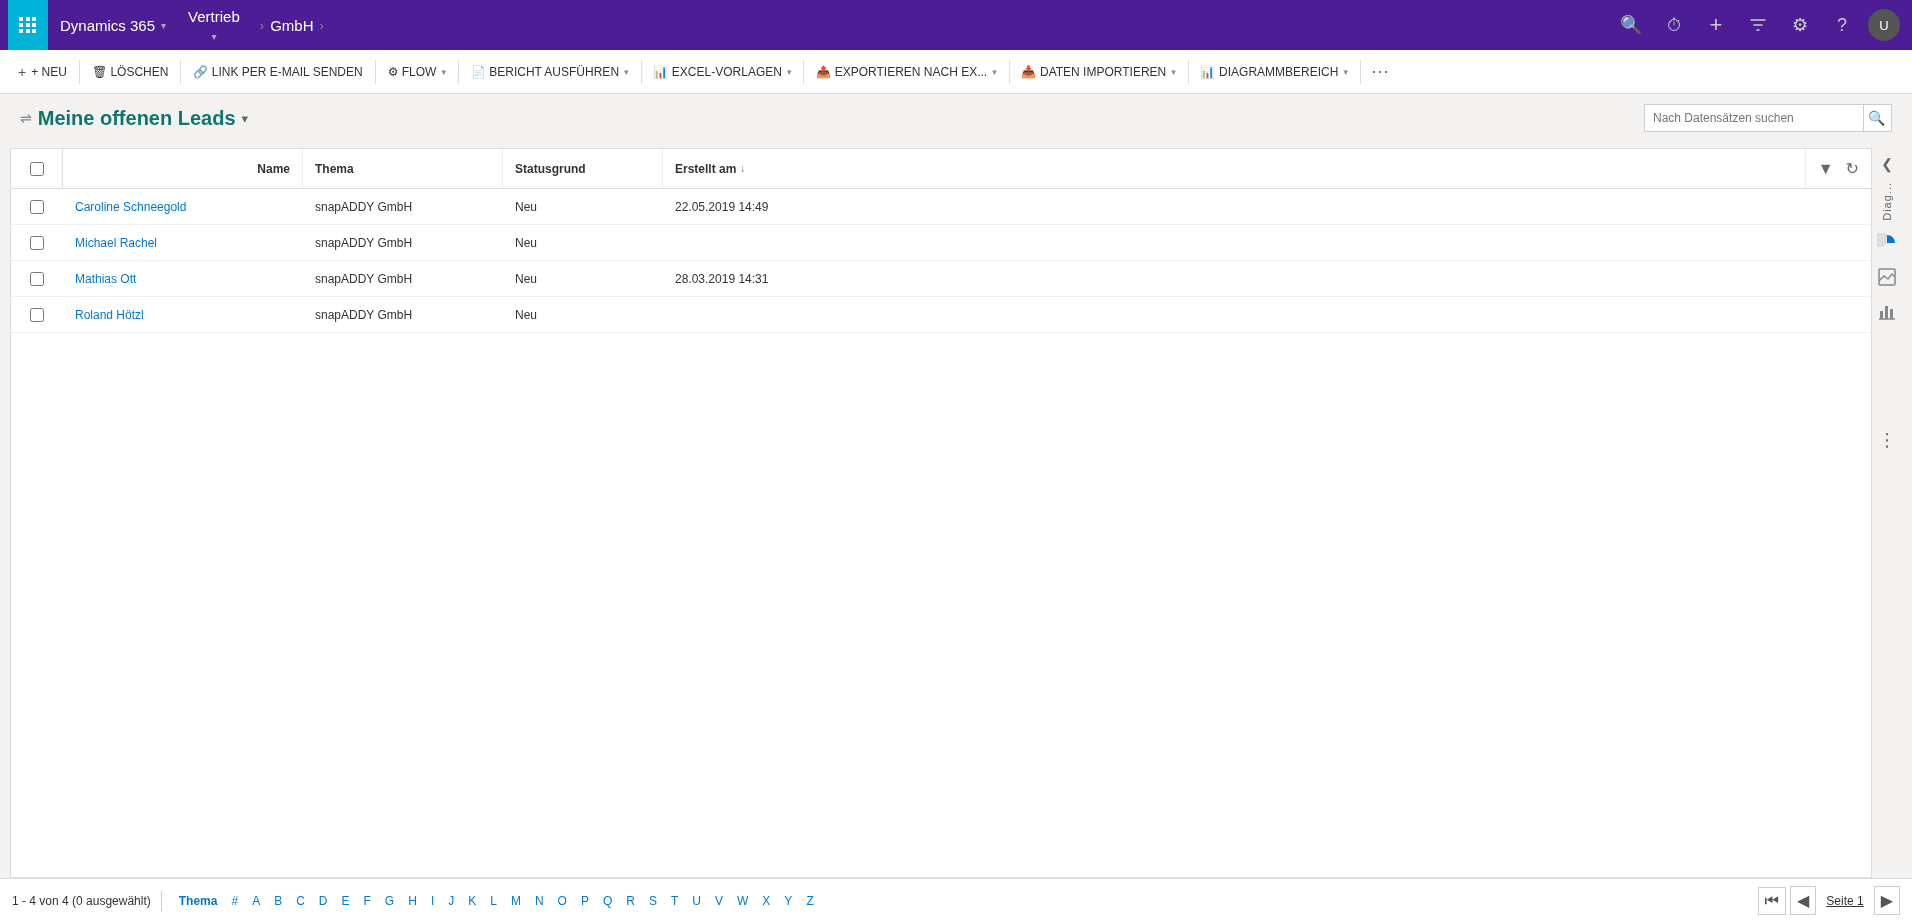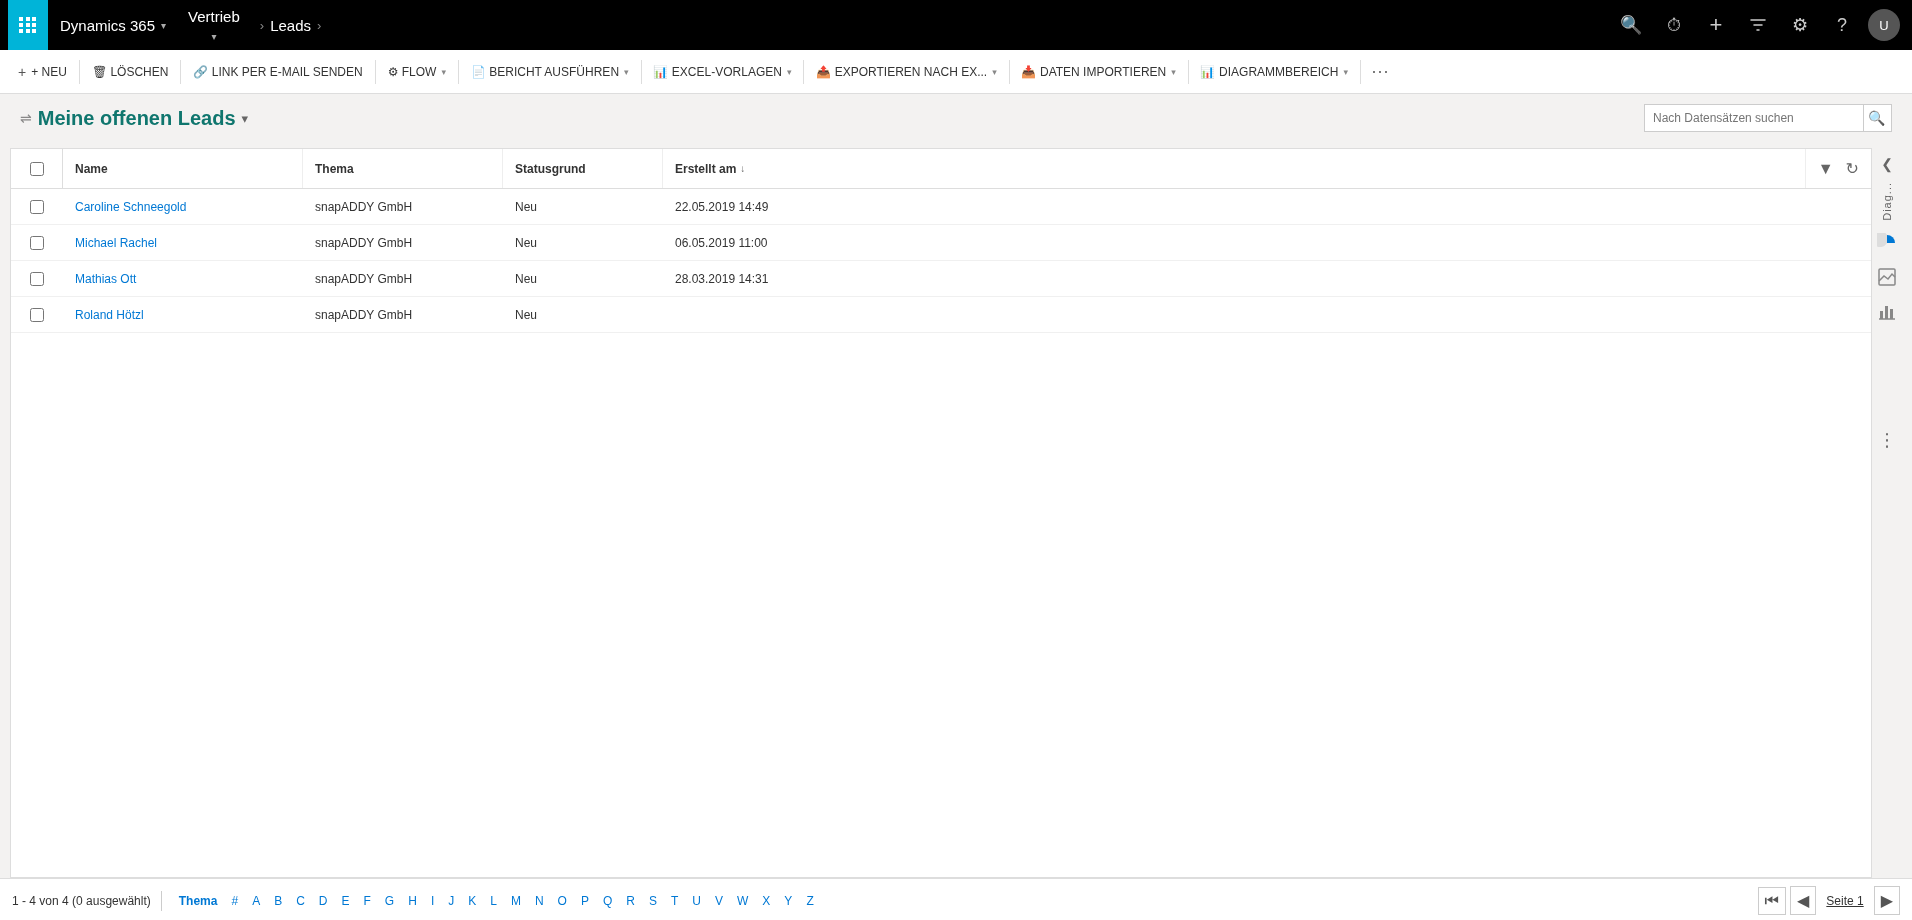--- a/index.html
+++ b/index.html
@@ -2,21 +2,21 @@
 <html><head>
   <meta charset="utf-8">
   <style>
     * { box-sizing: border-box; margin: 0; padding: 0; }
     body { font-family: 'Segoe UI', Arial, sans-serif; font-size: 13px; background: #f3f2f1; overflow: hidden; }
 
     
     .top-nav {
       display: flex;
       align-items: center;
-      background: #000000;
+      background: #4c1d95;
       color: #fff;
       height: 50px;
       padding: 0 8px;
       gap: 0;
     }
     .nav-apps-btn {
       display: flex; align-items: center; justify-content: center;
       width: 40px; height: 50px;
       background: #00b4d8;
       cursor: pointer;
@@ -131,21 +131,21 @@
       width: 52px; display: flex; align-items: center; justify-content: center; flex-shrink: 0;
       border-right: 1px solid #ddd; height: 100%;
     }
     .th-checkbox { width: 14px; height: 14px; cursor: pointer; }
     .th-col {
       display: flex; align-items: center; gap: 4px;
       padding: 0 12px; height: 100%; cursor: pointer;
       color: #333; font-size: 12px; font-weight: 600;
       border-right: 1px solid #eee;
     }
-    .th-col-name { width: 240px; flex-shrink: 0; }
+    .th-col-name { width: 240px; flex-shrink: 0; justify-content: flex-end; }
     .th-col-thema { width: 200px; flex-shrink: 0; }
     .th-col-status { width: 160px; flex-shrink: 0; }
     .th-col-erstellt { flex: 1; }
     .th-sort-icon { font-size: 10px; color: #666; }
     .th-actions {
       display: flex; align-items: center; gap: 4px;
       padding: 0 8px; margin-left: auto;
     }
     .th-action-btn {
       cursor: pointer; color: #666; font-size: 16px;
@@ -251,21 +251,21 @@
   <div class="nav-brand">
     <span class="nav-brand-text">Dynamics 365</span>
     <span class="nav-chevron">▾</span>
   </div>
   <div class="nav-module">
     <span class="nav-module-text">Vertrieb</span>
     <span class="nav-chevron">▾</span>
   </div>
   <div class="nav-breadcrumb">
     <span class="nav-breadcrumb-arrow">›</span>
-    <span class="nav-breadcrumb-text">Leads</span>
+    <span class="nav-breadcrumb-text">GmbH</span>
     <span class="nav-breadcrumb-arrow">›</span>
   </div>
   <div class="nav-spacer"></div>
   <div class="nav-icons">
     <div class="nav-icon-btn">🔍</div>
     <div class="nav-icon-btn">⏱</div>
     <div class="nav-icon-btn" style="font-size:22px; font-weight:300;">+</div>
     <div class="nav-icon-btn">
       <svg width="18" height="18" viewBox="0 0 18 18" fill="none">
         <path d="M2 4h14M5 9h8M8 14h2" stroke="#ccc" stroke-width="1.5" stroke-linecap="round"></path>
@@ -388,23 +388,20 @@
           <input type="checkbox" class="td-checkbox" style="">
         </div>
         <div class="td-col td-col-name">
           <a class="td-link">Michael Rachel</a>
         </div>
         <div class="td-col td-col-thema">
           <span>snapADDY GmbH</span>
         </div>
         <div class="td-col td-col-status">
           <span>Neu</span>
-        </div>
-        <div class="td-col td-col-erstellt">
-          <span>06.05.2019 11:00</span>
         </div>
       </div>
 
       <div class="table-row">
         <div class="td-checkbox-cell">
           <input type="checkbox" class="td-checkbox" style="">
         </div>
         <div class="td-col td-col-name">
           <a class="td-link">Mathias Ott</a>
         </div>

